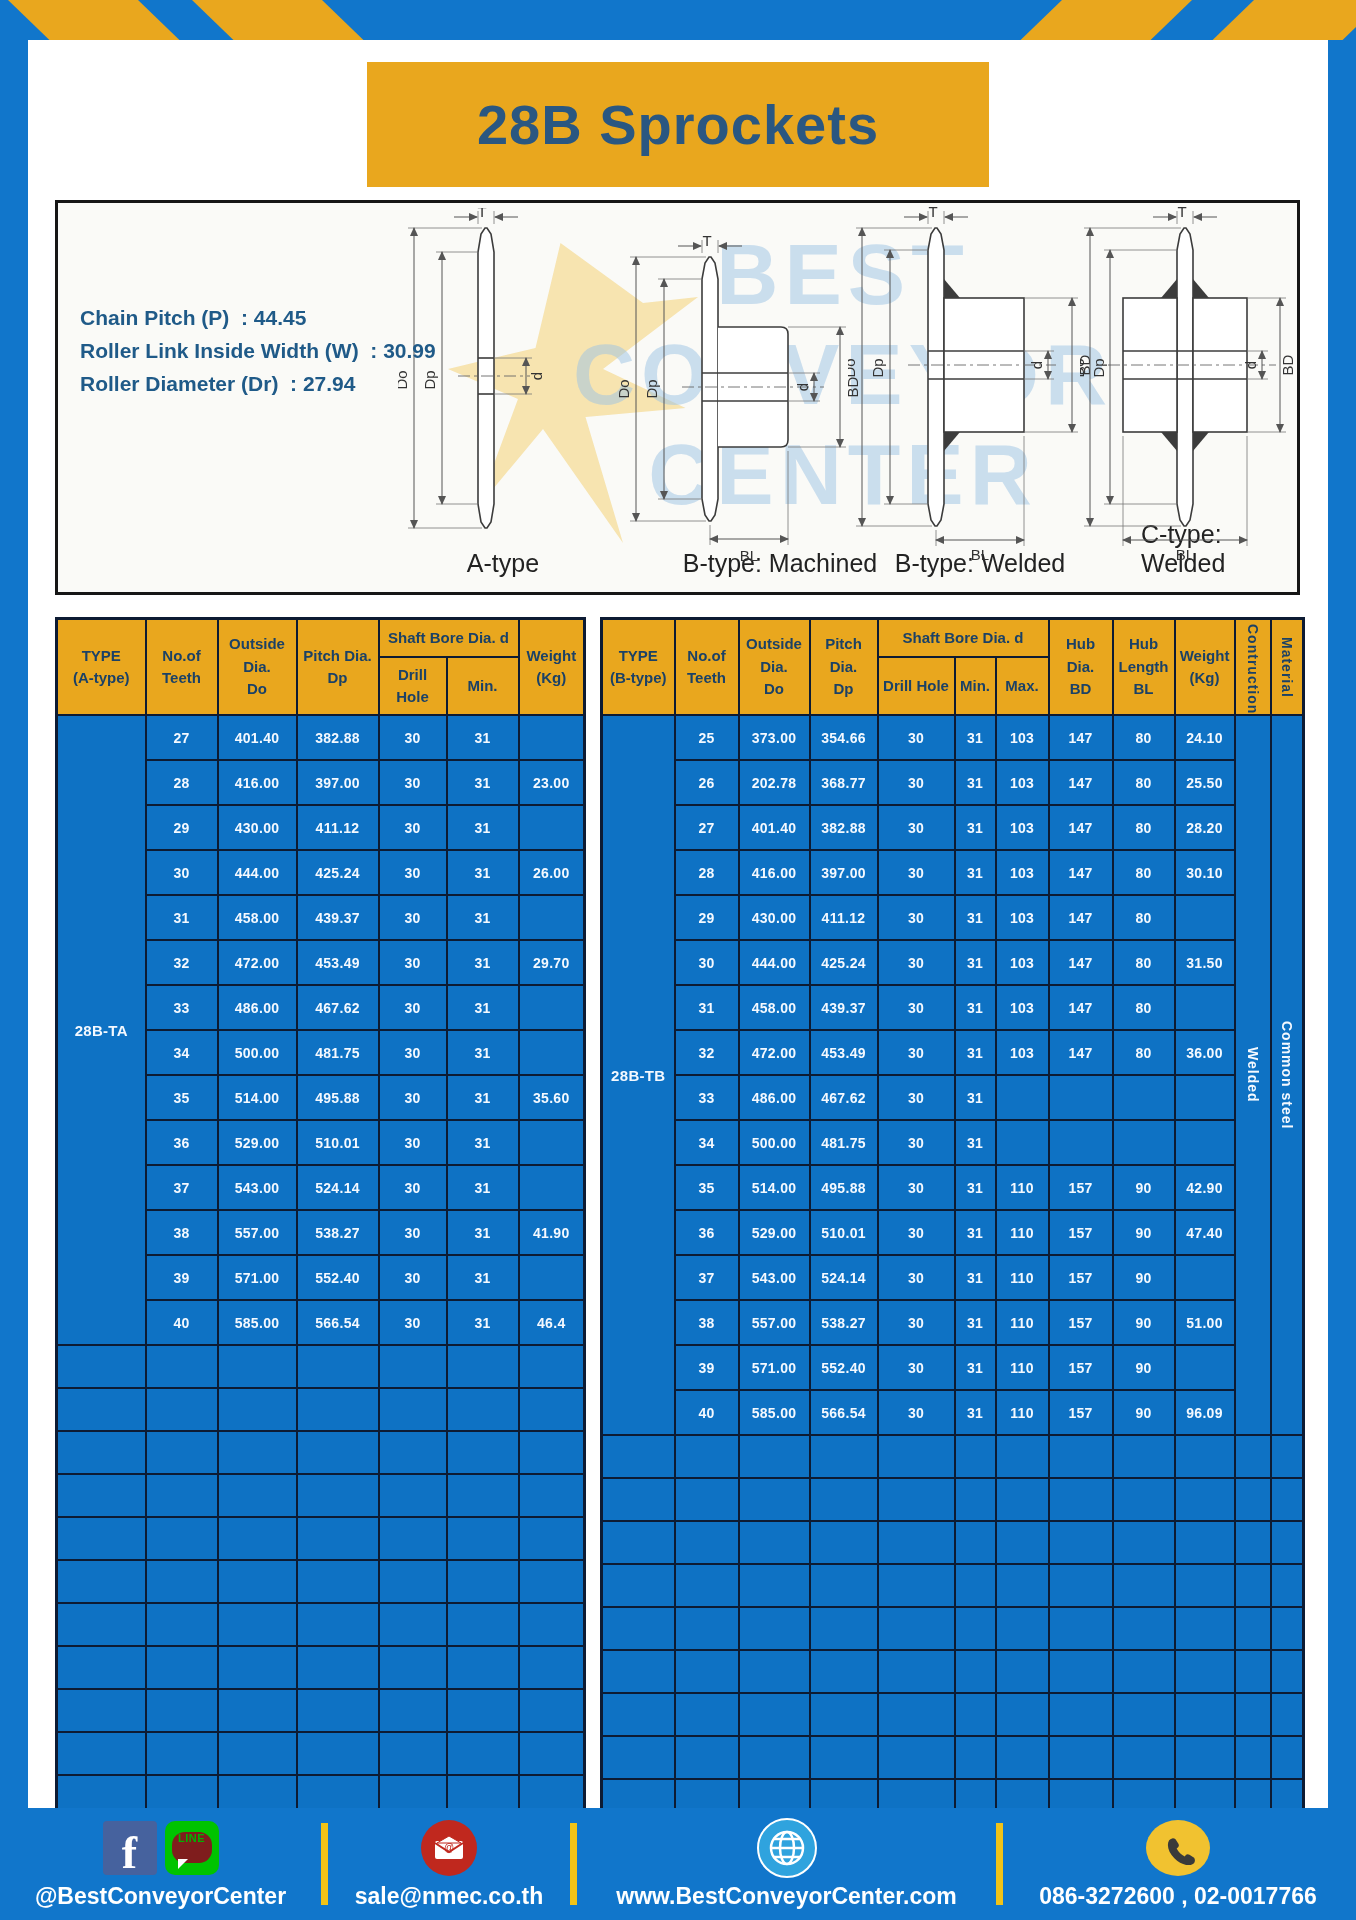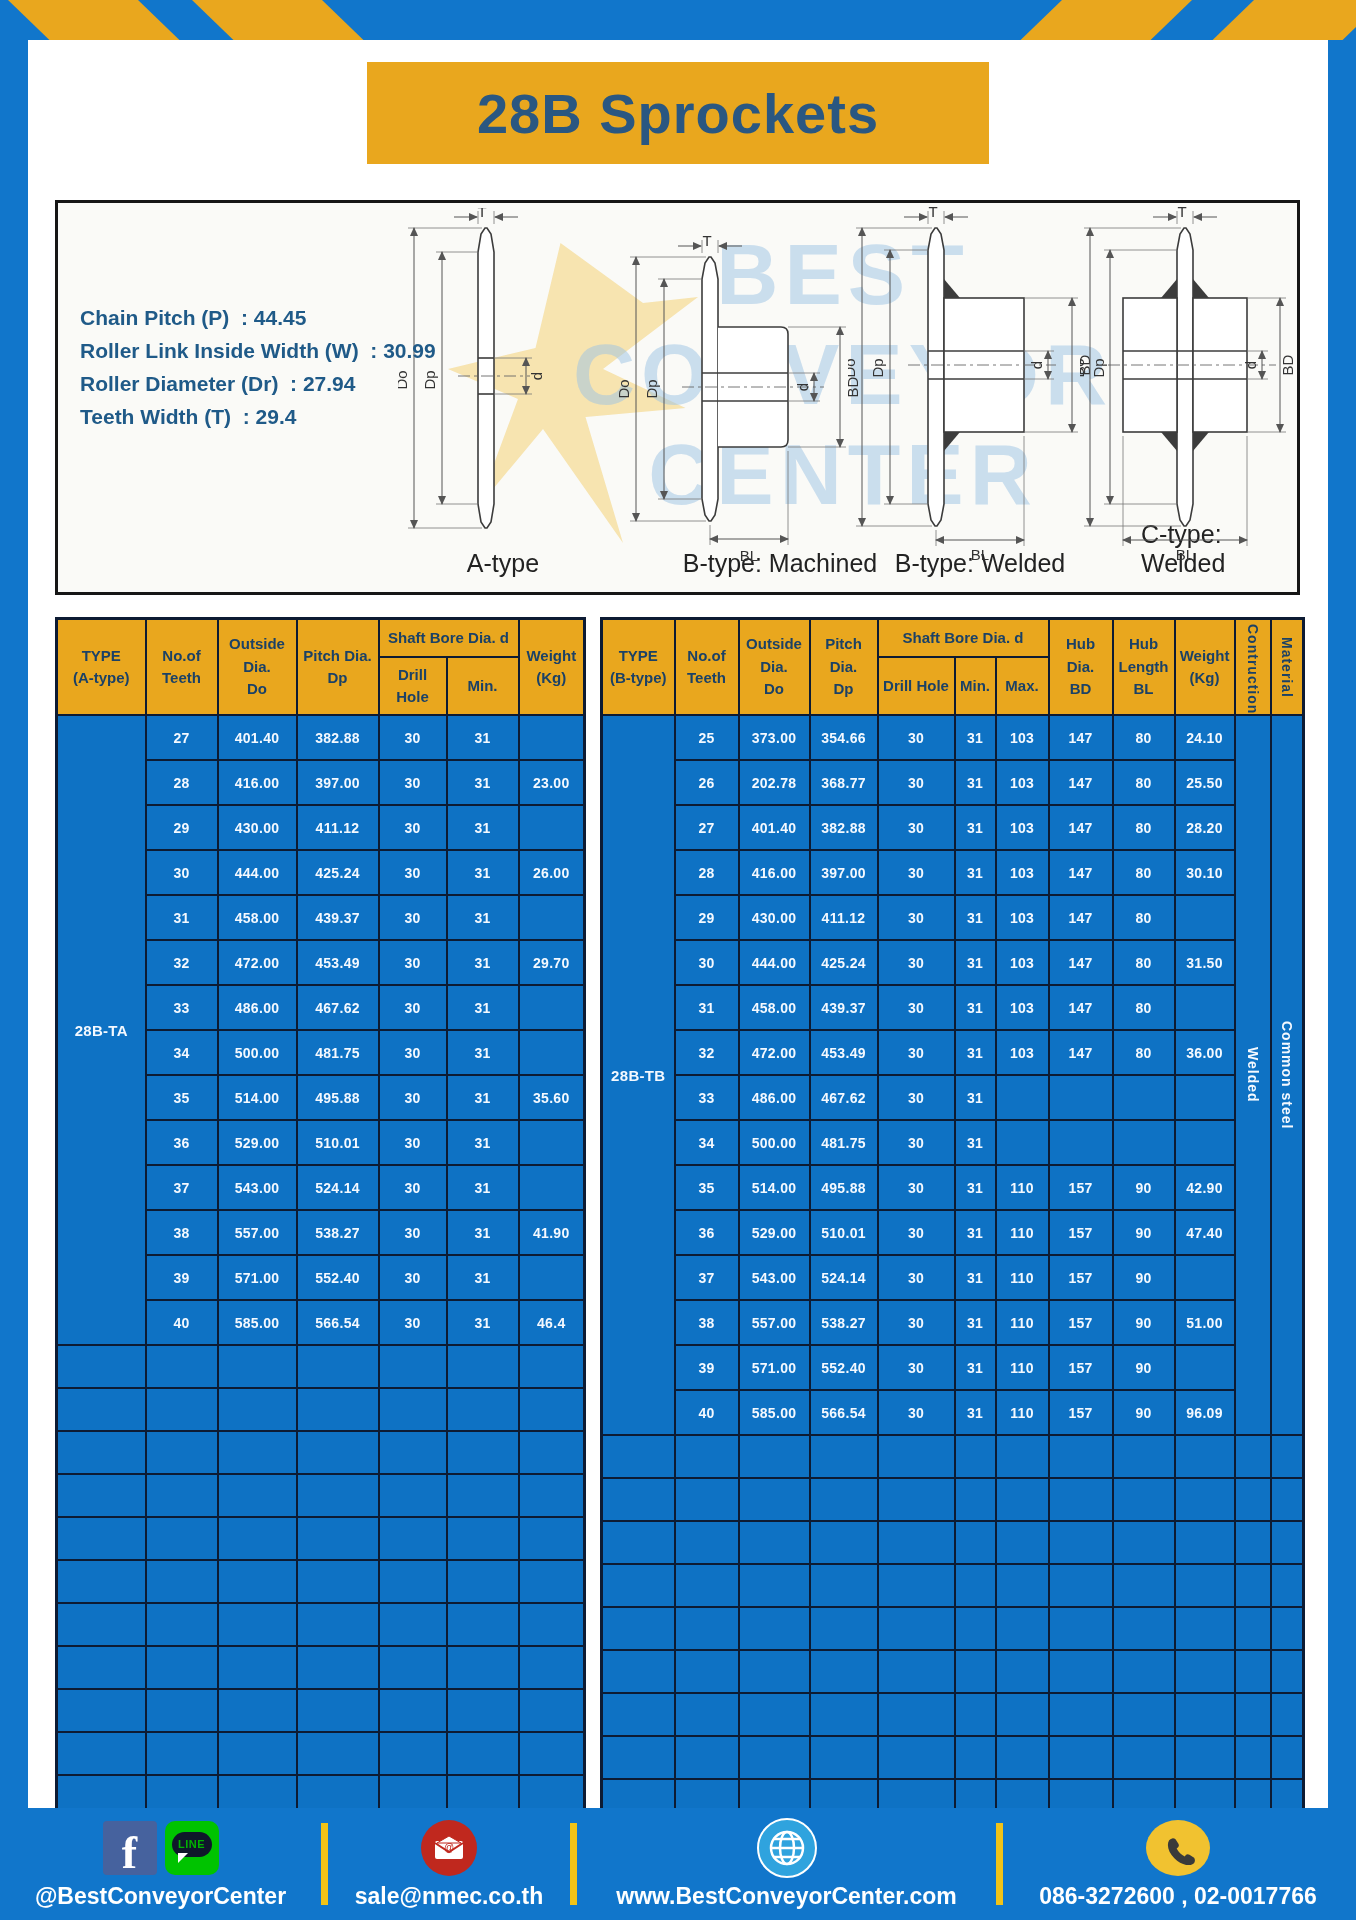--- a/index.html
+++ b/index.html
@@ -9,21 +9,21 @@
   
   .topband{position:absolute;left:0;top:0;width:1356px;height:40px;background:#1176CB;overflow:hidden;}
   .stripe{position:absolute;top:0;height:40px;width:130px;background:#E9A71E;transform-origin:top left;}
   .stripe.l{transform:skewX(46deg);}
   .stripe.r{transform:skewX(-46deg);}
 
   
   .paper{position:absolute;left:28px;top:40px;width:1300px;height:1768px;background:#FFFFFF;}
 
   
-  .banner{position:absolute;left:339px;top:22px;width:622px;height:102px;background:#E9A71E;display:flex;align-items:center;justify-content:center;}
+  .banner{position:absolute;left:339px;top:22px;width:622px;height:125px;background:#E9A71E;display:flex;align-items:center;justify-content:center;}
   .banner h1{margin:0;font-size:56px;font-weight:800;color:#2A5781;letter-spacing:1px;}
 
   
   .panel{position:absolute;left:27px;top:160px;width:1245px;height:395px;background:#FAFAF7;border:3px solid #161616;box-sizing:border-box;}
   .specs{position:absolute;left:22px;top:98px;z-index:3;}
   .spec-line{font-size:21px;font-weight:700;color:#1F5A88;line-height:33px;white-space:pre;}
   .captions span{position:absolute;bottom:14px;transform:translateX(-50%);font-size:25px;color:#222;}
   .diagram{position:absolute;z-index:2;}
   .dim{stroke:#555;stroke-width:1;fill:none;}
   .ext{stroke:#777;stroke-width:0.8;fill:none;}
@@ -56,21 +56,21 @@
 
   
   .footer{position:absolute;left:0;bottom:0;width:1356px;height:112px;background:#1176CB;display:flex;align-items:center;}
   .fsec{display:flex;flex-direction:column;align-items:center;justify-content:center;gap:6px;}
   .fsec .flabel{font-size:23px;font-weight:700;color:#fff;white-space:nowrap;}
   .fdiv{width:7px;height:82px;background:#F1C318;flex:none;}
   .icons-row{display:flex;gap:8px;align-items:center;height:58px;}
   .fb{width:54px;height:54px;background:#46629E;border-radius:4px;display:flex;align-items:center;justify-content:center;}
   .fb span{color:#fff;font-family:"Liberation Serif",serif;font-weight:700;font-size:46px;line-height:1;margin-top:10px;}
   .line-ic{width:54px;height:54px;background:#00C300;border-radius:10px;position:relative;}
-  .line-bubble{position:absolute;left:7px;top:11px;width:40px;height:25px;background:#0f172a;border-radius:13px;display:flex;align-items:center;justify-content:center;}
+  .line-bubble{position:absolute;left:7px;top:11px;width:40px;height:31px;background:#7f1d1d;border-radius:13px;display:flex;align-items:flex-start;justify-content:center;}
   .line-bubble::after{content:"";position:absolute;left:6px;bottom:-6px;border:5px solid transparent;border-top-color:#fff;border-left-color:#fff;}
   .line-bubble span{color:#00B300;font-size:11px;font-weight:800;letter-spacing:.5px;}
   .circle-ic{width:56px;height:56px;border-radius:50%;display:flex;align-items:center;justify-content:center;}
   .mail{background:#C0281E;}
   .globe{background:#2FA3DE;border:2px solid #fff;}
   .phone{width:64px;height:56px;border-radius:50%;background:#F1C230;}
 </style>
 </head>
 <body>
 
@@ -97,21 +97,20 @@
           <span>BEST</span>
           <span>CONVEYOR</span>
           <span>CENTER</span>
         </div>
       </div>
 
       <div class="specs">
         <div class="spec-line">Chain Pitch (P)  : 44.45</div>
         <div class="spec-line">Roller Link Inside Width (W)  : 30.99</div>
         <div class="spec-line">Roller Diameter (Dr)  : 27.94</div>
-        <div class="spec-line">Teeth Width (T)  : 29.4</div>
       </div>
 
       <svg class="diagram" style="left:340px;top:5px" width="170" height="350" viewBox="0 0 170 350">
         <defs>
           <marker id="ae" markerWidth="9" markerHeight="8" refX="8" refY="4" orient="auto">
               <path d="M0,0 L9,4 L0,8 Z" fill="#555"></path>
             </marker>
           <marker id="as" markerWidth="9" markerHeight="8" refX="1" refY="4" orient="auto">
               <path d="M9,0 L0,4 L9,8 Z" fill="#555"></path>
             </marker>

